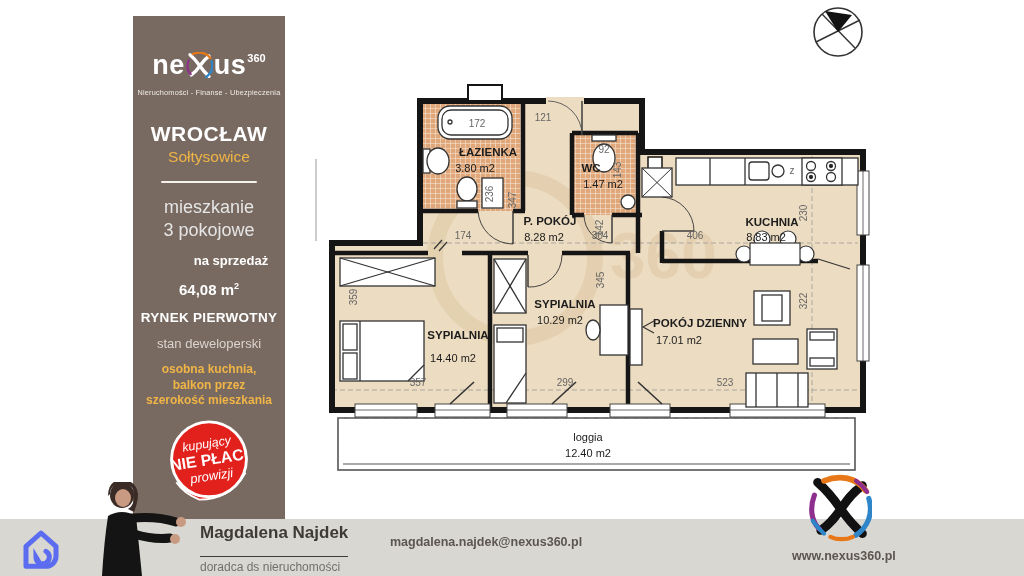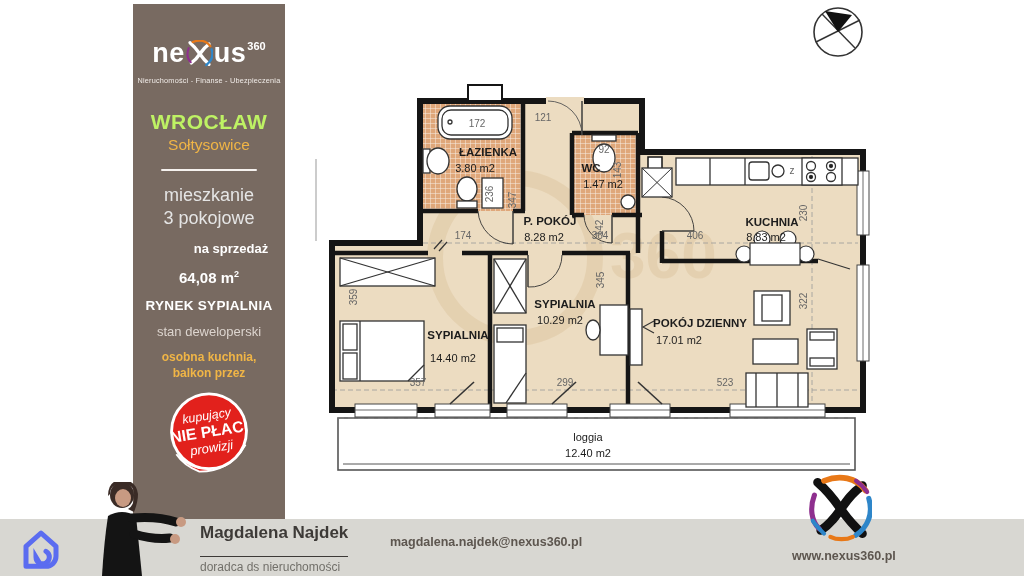--- a/index.html
+++ b/index.html
@@ -1,27 +1,27 @@
 <!DOCTYPE html>
 <html><head>
 <meta charset="utf-8">
 <style>
   html,body{margin:0;padding:0;}
   body{width:1024px;height:576px;background:#ffffff;position:relative;overflow:hidden;
        font-family:"Liberation Sans",sans-serif;}
   .stage{position:absolute;inset:0;}
 
   
-  .sidebar{position:absolute;left:133px;top:4px;width:152px;height:519px;background:#786a61;
+  .sidebar{position:absolute;left:133px;top:16px;width:152px;height:519px;background:#786a61;
            text-align:center;color:#fff;}
   .logo-row{margin-top:34px;display:flex;align-items:center;justify-content:center;gap:1px;}
   .logo-txt{font-size:27px;font-weight:bold;color:#fff;letter-spacing:.5px;}
   .logo-sup{font-size:11px;font-weight:bold;color:#fff;align-self:flex-start;margin-top:2px;}
   .tagline{margin-top:7px;font-size:7.3px;color:#f1ece8;letter-spacing:.2px;}
-  .city{margin-top:25px;font-size:21px;font-weight:bold;color:#bef264;letter-spacing:.5px;text-align:center;}
+  .city{margin-top:25px;font-size:21px;font-weight:bold;color:#ffffff;letter-spacing:.5px;text-align:center;}
   .district{margin-top:2px;font-size:15.5px;color:#f0b546;}
   .divider{margin:15px auto 0;width:96px;height:2px;background:#f5f1ee;border-radius:2px;}
   .w1{margin-top:13px;font-size:18px;color:#e5e5e5;line-height:1.25;}
   .w2{margin-top:12px;font-size:13px;font-weight:bold;color:#fff;margin-left:44px;}
   .ask{margin-top:13px;font-size:18px;font-weight:bold;color:#f0b546;}
   .area{margin-top:13px;font-size:15px;font-weight:bold;color:#fff;}
   .area sup{font-size:9px;}
   .market{margin-top:12px;font-size:13.5px;font-weight:bold;color:#fff;letter-spacing:.3px;}
   .state{margin-top:11px;font-size:13px;color:#ddd5cf;}
   .features{margin-top:11px;font-size:12px;font-weight:bold;color:#f0b546;line-height:1.3;}
@@ -80,25 +80,26 @@
     <div class="divider"></div>
 
     <div class="w1">
       <div>mieszkanie</div>
       <div>3 pokojowe</div>
     </div>
     <div class="w2">na sprzedaż</div>
     <div class="area">
       <span>64,08 m</span><sup>2</sup>
     </div>
-    <div class="market">RYNEK SYPIALNIA</div>
+    <div class="market">RYNEK PIERWOTNY</div>
     <div class="state">stan deweloperski</div>
     <div class="features">
       <div>osobna kuchnia,</div>
       <div>balkon przez</div>
+      <div>szerokość mieszkania</div>
     </div>
 
     <div class="badge-wrap">
       <svg width="96" height="102" viewBox="0 0 100 106">
         <path d="M16,70 Q50,104 88,60 Q72,88 40,88 Q24,82 16,70 Z" fill="#e2211c" stroke="#fff" stroke-width="2"></path>
         <circle cx="50" cy="46" r="39" fill="#e2211c" stroke="#fff" stroke-width="3"></circle>
         <g transform="rotate(-9 50 46)" fill="#fff" text-anchor="middle">
           <text x="50" y="34" font-size="13" font-style="italic">kupujący</text>
           <text x="50" y="52" font-size="16.5" font-weight="bold">NIE PŁACI</text>
           <text x="50" y="68" font-size="13.5" font-style="italic">prowizji</text>

